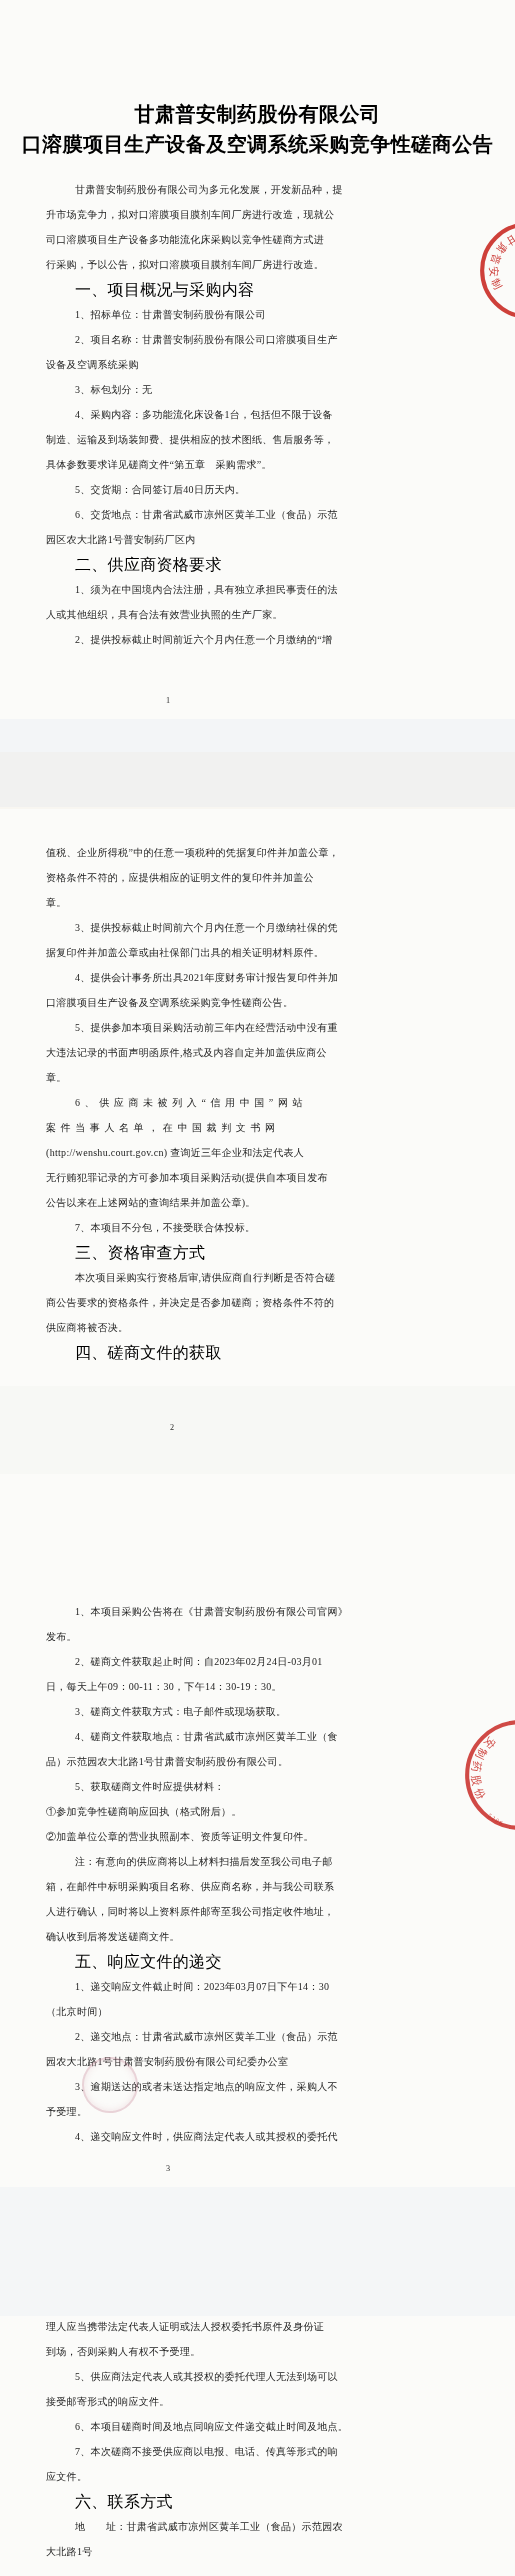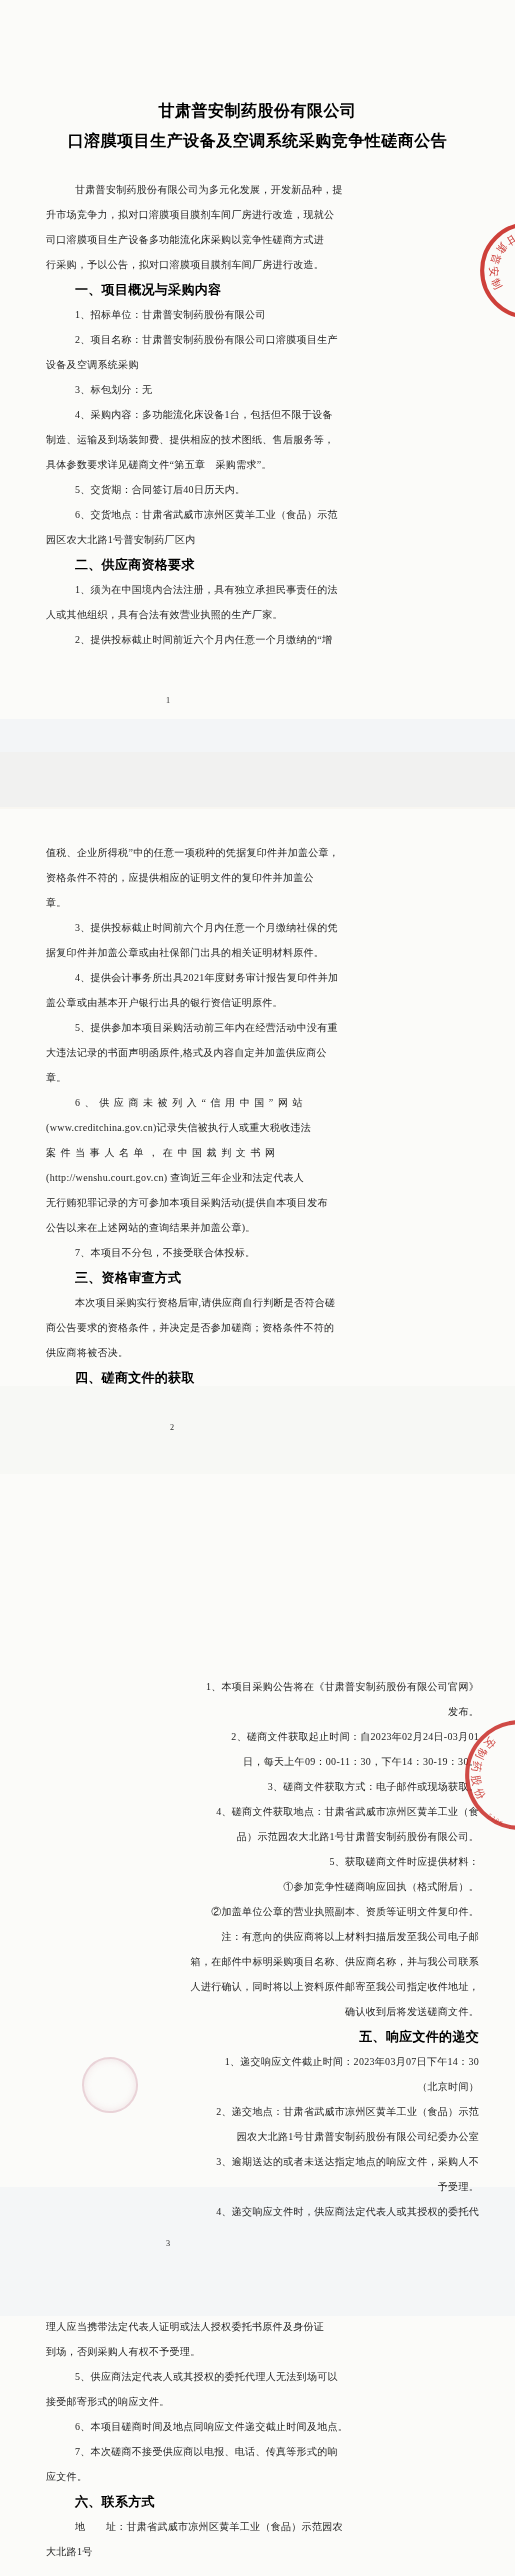--- a/index.html
+++ b/index.html
@@ -3,25 +3,25 @@
 <meta charset="utf-8">
 <style>
   html,body{margin:0;padding:0;background:#e9eaec;}
   #doc{position:relative;width:515px;height:3747px;margin:0 auto;background:#fbfbf9;overflow:hidden;
        font-family:"Liberation Serif","DejaVu Serif",serif;color:#1c1c1c;}
   .page{position:absolute;left:0;width:515px;}
   .lines{position:absolute;left:46px;width:433px;}
   .line{height:25px;line-height:25px;font-size:10px;letter-spacing:0.3px;white-space:nowrap;color:#1d1d1d;}
   .s-i{padding-left:29px;}
   .s-f{}
-  .s-h{padding-left:29px;font-weight:bold;color:#000;font-size:13px;}
+  .s-h{padding-left:29px;font-weight:normal;color:#000;font-size:16px;}
   .s-iw{padding-left:29px;letter-spacing:4.6px;}
   .s-fw{letter-spacing:4.6px;}
   .pagenum{position:absolute;font-size:8.2px;color:#2a2a2a;}
-  .main-title{position:absolute;left:0;width:100%;text-align:center;font-weight:bold;font-size:16px;color:#000;letter-spacing:0.5px;white-space:nowrap;}
+  .main-title{position:absolute;left:0;width:100%;text-align:center;font-weight:bold;font-size:20px;color:#000;letter-spacing:0.5px;white-space:nowrap;}
   .seal{position:absolute;z-index:2;pointer-events:none;}
   .faint-stamp{position:absolute;width:52px;height:52px;border-radius:50%;
     border:2.1px solid rgba(193,119,140,.30);box-shadow:inset 0 0 7.2px rgba(193,119,140,.18);
     transform:rotate(-12deg);z-index:1;}
   .band{position:absolute;left:0;width:100%;pointer-events:none;z-index:0;}
   svg text{font-family:"Liberation Serif","DejaVu Serif",serif;}
 </style>
 </head>
 <body>
 
@@ -61,40 +61,39 @@
         <div class="pagenum" style="top: 696px; left: 166px;">1</div>
       </section>
       <section class="page" style="top: 732px; height: 737px;">
         <div class="lines" style="top: 108px;">
           <div class="line s-f">值税、企业所得税”中的任意一项税种的凭据复印件并加盖公章，</div>
           <div class="line s-f">资格条件不符的，应提供相应的证明文件的复印件并加盖公</div>
           <div class="line s-f">章。</div>
           <div class="line s-i">3、提供投标截止时间前六个月内任意一个月缴纳社保的凭</div>
           <div class="line s-f">据复印件并加盖公章或由社保部门出具的相关证明材料原件。</div>
           <div class="line s-i">4、提供会计事务所出具2021年度财务审计报告复印件并加</div>
-          <div class="line s-f">盖公章或由基本开户银行出具的银行资信证明原件。</div>
+          <div class="line s-f">口溶膜项目生产设备及空调系统采购竞争性磋商公告。</div>
           <div class="line s-i">5、提供参加本项目采购活动前三年内在经营活动中没有重</div>
           <div class="line s-f">大违法记录的书面声明函原件,格式及内容自定并加盖供应商公</div>
           <div class="line s-f">章。</div>
           <div class="line s-iw">6、供应商未被列入“信用中国”网站</div>
-          <div class="line s-f">(www.creditchina.gov.cn)记录失信被执行人或重大税收违法</div>
           <div class="line s-fw">案件当事人名单，在中国裁判文书网</div>
           <div class="line s-f">(http://wenshu.court.gov.cn) 查询近三年企业和法定代表人</div>
           <div class="line s-f">无行贿犯罪记录的方可参加本项目采购活动(提供自本项目发布</div>
           <div class="line s-f">公告以来在上述网站的查询结果并加盖公章)。</div>
           <div class="line s-i">7、本项目不分包，不接受联合体投标。</div>
           <div class="line s-h">三、资格审查方式</div>
           <div class="line s-i">本次项目采购实行资格后审,请供应商自行判断是否符合磋</div>
           <div class="line s-f">商公告要求的资格条件，并决定是否参加磋商；资格条件不符的</div>
           <div class="line s-f">供应商将被否决。</div>
           <div class="line s-h">四、磋商文件的获取</div>
         </div>
         <div class="pagenum" style="top: 691px; left: 170px;">2</div>
       </section>
-      <section class="page" style="top: 1543px; height: 788px; text-align: right;">
+      <section class="page" style="top: 1468px; height: 788px;">
         <div class="lines" style="top: 131px;">
           <div class="line s-i">1、本项目采购公告将在《甘肃普安制药股份有限公司官网》</div>
           <div class="line s-f">发布。</div>
           <div class="line s-i">2、磋商文件获取起止时间：自2023年02月24日-03月01</div>
           <div class="line s-f">日，每天上午09：00-11：30，下午14：30-19：30。</div>
           <div class="line s-i">3、磋商文件获取方式：电子邮件或现场获取。</div>
           <div class="line s-i">4、磋商文件获取地点：甘肃省武威市凉州区黄羊工业（食</div>
           <div class="line s-f">品）示范园农大北路1号甘肃普安制药股份有限公司。</div>
           <div class="line s-i">5、获取磋商文件时应提供材料：</div>
           <div class="line s-f">①参加竞争性磋商响应回执（格式附后）。</div>

